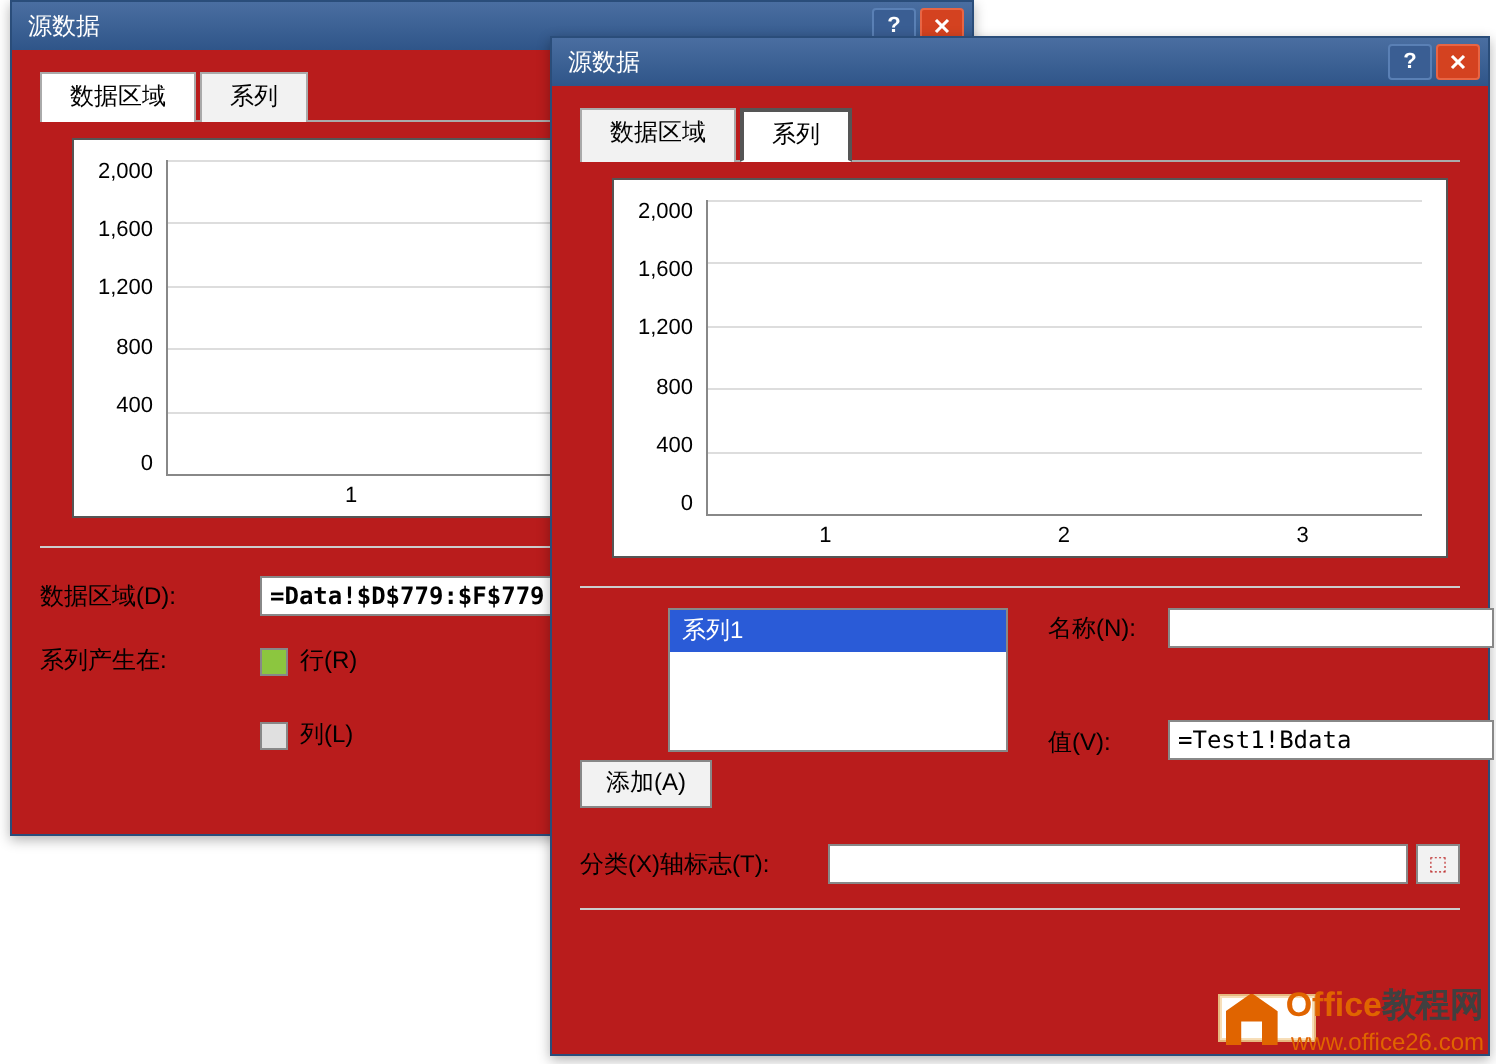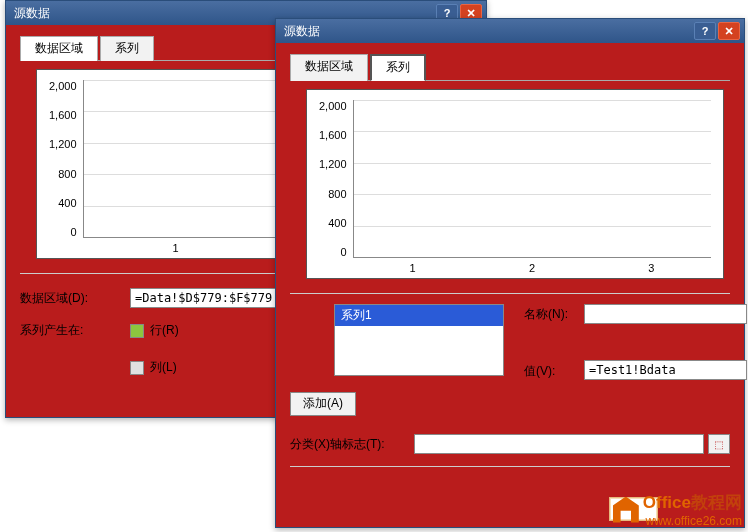--- a/index.html
+++ b/index.html
@@ -69,21 +69,21 @@
   .color-swatch { width:14px; height:14px; border:1px solid #888; margin-right:6px;}
   .swatch-green { background:#8cc63f;}
   .swatch-grey  { background:#e0e0e0;}
 
   .listbox {
     border:1px solid #888; background:#fff; font-size:12px;
     width:170px; height:72px; overflow:auto; display:flex; flex-direction:column;margin-left:44px;
   }
   .listbox .item { padding:2px 6px;}
   .listbox .item.sel { background:#2a5bd7; color:#fff;}
-  .btnrow { display:flex; gap:5px; margin-top:16px;}
+  .btnrow { display:flex; gap:5px; margin-top:4px;}
   .btn {
     border:1px solid #888; background:#f2f2f2; font-size:12px;
     padding:2px 12px 3px;
   }
   hr.sep { border:none; border-top:1px solid #ccc; margin:6px 0 10px;}
 
   .fieldrow { display:flex; align-items:center; margin-bottom:10px;}
   .fieldrow label { width:60px; font-size:12px;}
   .right-side { flex:1; padding-left:20px;}
 
@@ -92,21 +92,21 @@
     border:1px solid #e6b97f; background:#fff; padding:4px 22px;
     font-size:12px; box-shadow:inset 0 0 0 1px #f7deb8;
   }
 
   .watermark {
     position:absolute; right:6px; bottom:4px;
     font-size:17px; font-weight:bold; z-index:50;
     display:flex; align-items:center;
   }
   .watermark .orange { color:#e06400;}
-  .watermark .blue { color:#c2410c;margin-top:28px;}
+  .watermark .blue { color:#404040;margin-top:28px;}
   .watermark .sub { font-size:12px; color:#e06400; font-weight:normal; display:block; text-align:right;}
   .wm-icon {
     width:26px; height:26px; background:#e06400; margin-right:4px;
     clip-path: polygon(0 100%,0 35%,50% 0,100% 35%,100% 100%,70% 100%,70% 55%,30% 55%,30% 100%);
   }
 </style>
 </head>
 <body>
 
 <div class="dialog" style="left:5px; top:0px; width:482px; height:418px;">
@@ -151,21 +151,21 @@
         <div class="ylabel-spacer"></div>
         <div class="xcell">1</div>
         <div class="xcell">2</div>
       </div>
     </div>
 
     <hr class="sep" style="margin-top:14px;">
 
     <div class="form-row">
       <label>数据区域(D):</label>
-      <input class="textfield" style="flex: 0 0 174px;" value="=Data!$D$779:$F$779">
+      <input class="textfield" style="flex: 0 0 174px; font-weight: bold;" value="=Data!$D$779:$F$779">
     </div>
 
     <div class="form-row" style="align-items:flex-start;">
       <label>系列产生在:</label>
       <div class="radio-group">
         <div class="radio-item">
           <span class="color-swatch swatch-green"></span>
           <span>行(R)</span>
         </div>
         <div class="radio-item">

